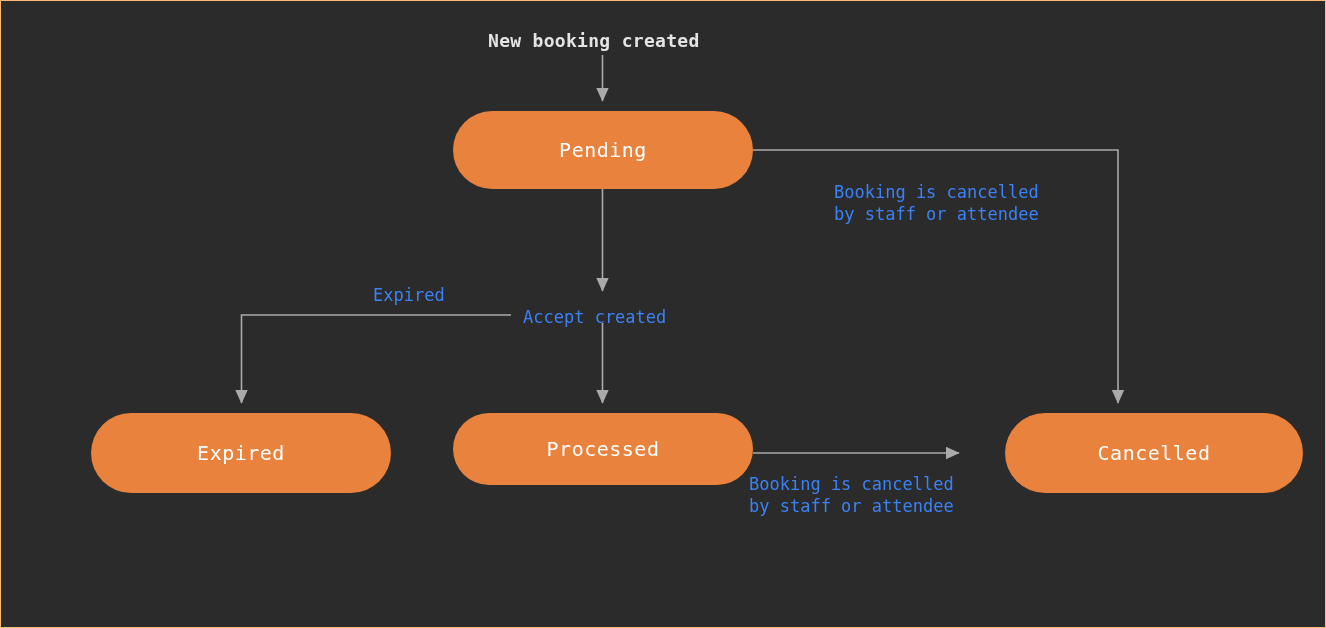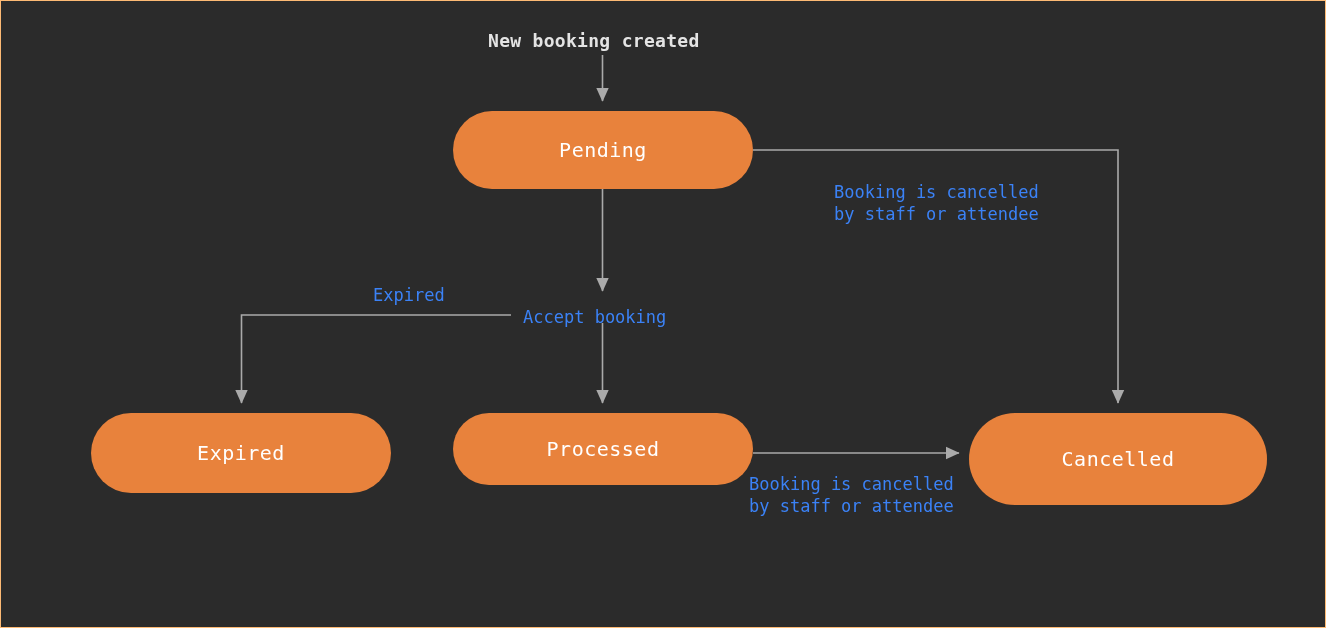--- a/index.html
+++ b/index.html
@@ -98,33 +98,33 @@
       <path d="M 752 452 L 958 452" stroke="#aaaaaa" stroke-width="1.6" fill="none" marker-end="url(#arrowhead)"></path>
     </g>
   </svg>
 
   <div class="edge-label start-label" style="left:487px; top:29px;">New booking created</div>
 
   <div class="edge-label" style="left:833px; top:180px;"><span>Booking is cancelled</span><br><span>by staff or attendee</span></div>
 
   <div class="edge-label" style="left:372px; top:283px;">Expired</div>
 
-  <div class="edge-label" style="left:522px; top:305px;">Accept booking</div>
+  <div class="edge-label" style="left:522px; top:305px;">Accept created</div>
 
   <div class="edge-label" style="left:748px; top:472px;"><span>Booking is cancelled</span><br><span>by staff or attendee</span></div>
 
   <div class="node" style="left:452px; top:110px; width:300px; height:78px;">
     <span class="node-label">Pending</span>
   </div>
 
   <div class="node" style="left:90px; top:412px; width:300px; height:80px;">
     <span class="node-label">Expired</span>
   </div>
 
   <div class="node" style="left:452px; top:412px; width:300px; height:72px;">
     <span class="node-label">Processed</span>
   </div>
 
-  <div class="node" style="left:968px; top:412px; width:298px; height:92px;">
+  <div class="node" style="left:1004px; top:412px; width:298px; height:80px;">
     <span class="node-label">Cancelled</span>
   </div>
 
 </div>
 
 </body></html>

